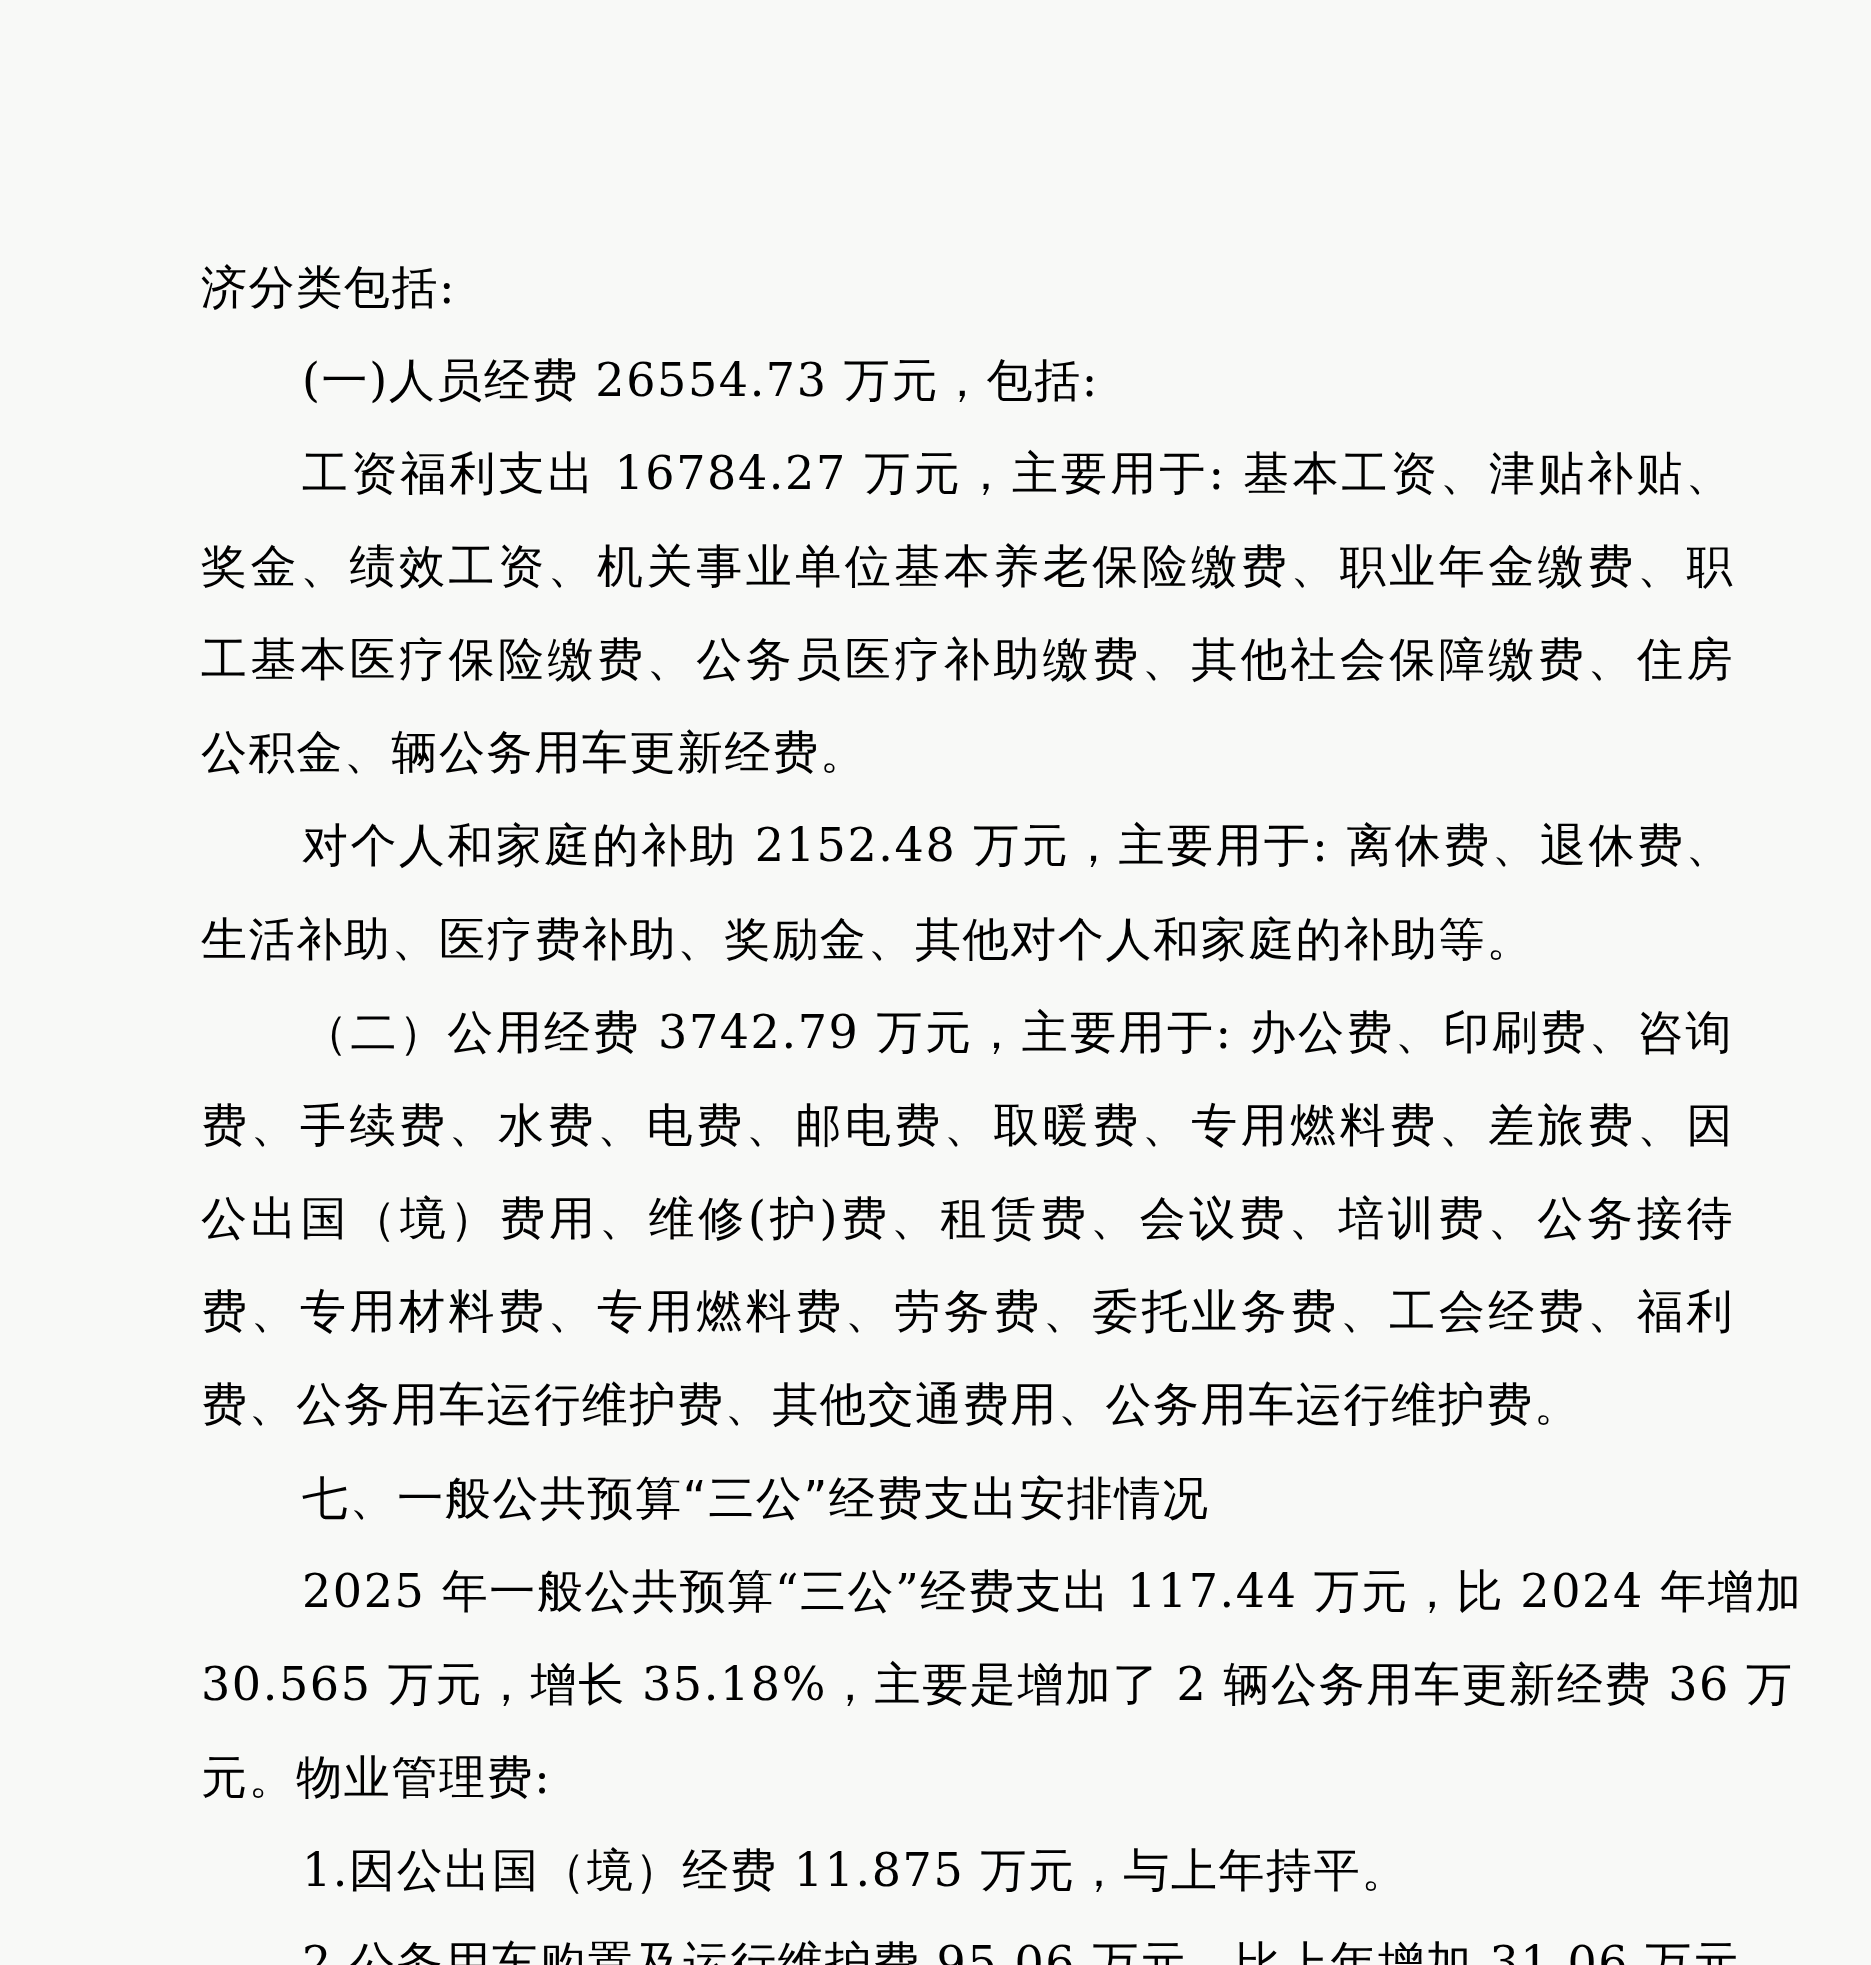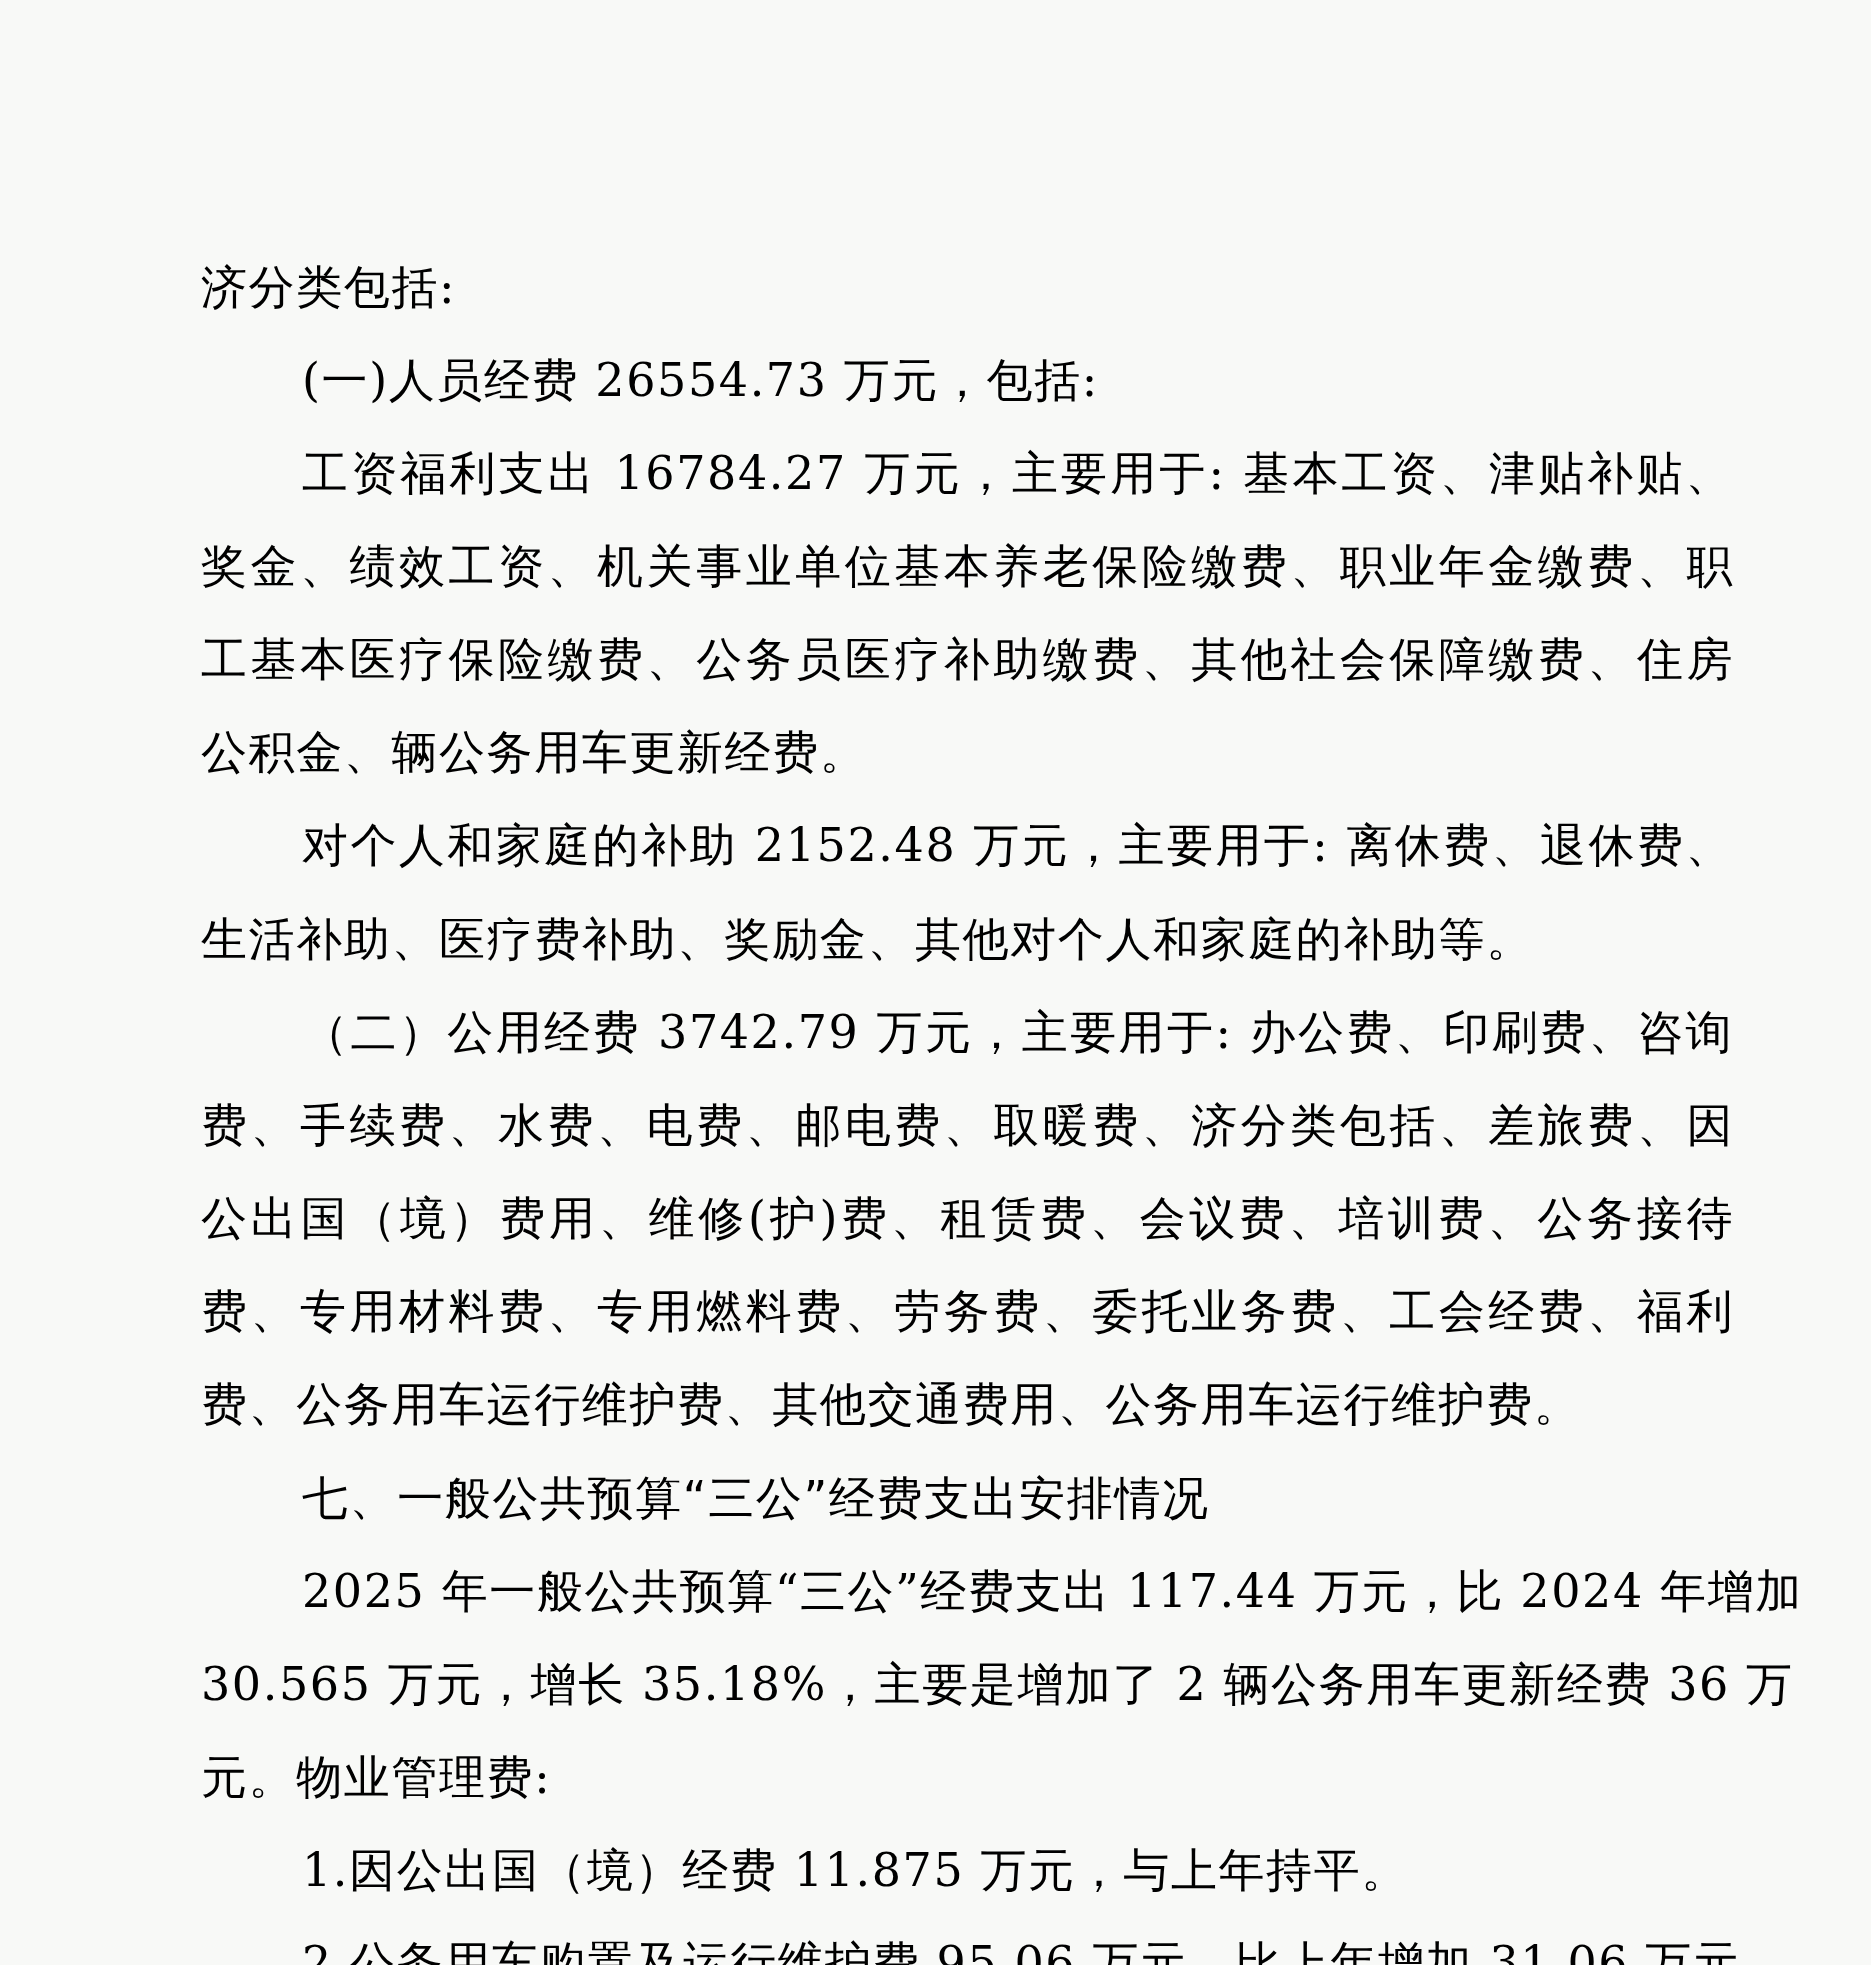--- a/index.html
+++ b/index.html
@@ -52,21 +52,21 @@
 <div class="page">
   <div class="line last" style="top:248px">济分类包括:</div>
   <div class="line last indent" style="top:341px">(一)人员经费 26554.73 万元，包括:</div>
   <div class="line indent" style="top:434px">工资福利支出 16784.27 万元，主要用于: 基本工资、津贴补贴、</div>
   <div class="line" style="top:527px">奖金、绩效工资、机关事业单位基本养老保险缴费、职业年金缴费、职</div>
   <div class="line" style="top:620px">工基本医疗保险缴费、公务员医疗补助缴费、其他社会保障缴费、住房</div>
   <div class="line last" style="top:713px">公积金、辆公务用车更新经费。</div>
   <div class="line indent" style="top:806px">对个人和家庭的补助 2152.48 万元，主要用于: 离休费、退休费、</div>
   <div class="line last" style="top:900px">生活补助、医疗费补助、奖励金、其他对个人和家庭的补助等。</div>
   <div class="line indent" style="top:993px">（二）公用经费 3742.79 万元，主要用于: 办公费、印刷费、咨询</div>
-  <div class="line" style="top:1086px">费、手续费、水费、电费、邮电费、取暖费、济分类包括、差旅费、因</div>
+  <div class="line" style="top:1086px">费、手续费、水费、电费、邮电费、取暖费、专用燃料费、差旅费、因</div>
   <div class="line" style="top:1179px">公出国（境）费用、维修(护)费、租赁费、会议费、培训费、公务接待</div>
   <div class="line" style="top:1272px">费、专用材料费、专用燃料费、劳务费、委托业务费、工会经费、福利</div>
   <div class="line last" style="top:1365px">费、公务用车运行维护费、其他交通费用、公务用车运行维护费。</div>
   <div class="line last indent bold" style="top:1459px">七、一般公共预算“三公”经费支出安排情况</div>
   <div class="line indent" style="top:1552px">2025 年一般公共预算“三公”经费支出 117.44 万元，比 2024 年增加</div>
   <div class="line" style="top:1645px">30.565 万元，增长 35.18%，主要是增加了 2 辆公务用车更新经费 36 万</div>
   <div class="line last" style="top:1738px">元。物业管理费:</div>
   <div class="line last indent" style="top:1831px">1.因公出国（境）经费 11.875 万元，与上年持平。</div>
   <div class="line indent" style="top:1924px">2.公务用车购置及运行维护费 95.06 万元，比上年增加 31.06 万元，</div>
 

